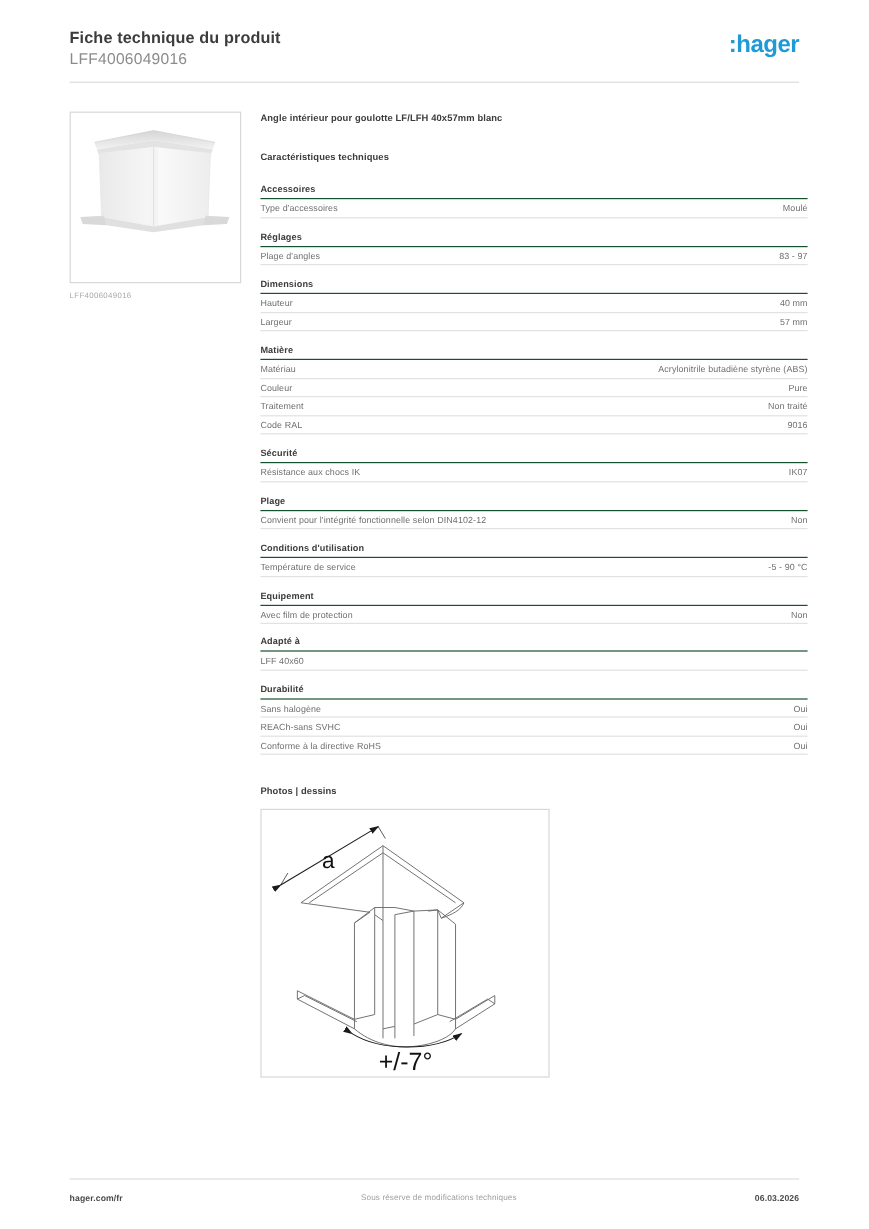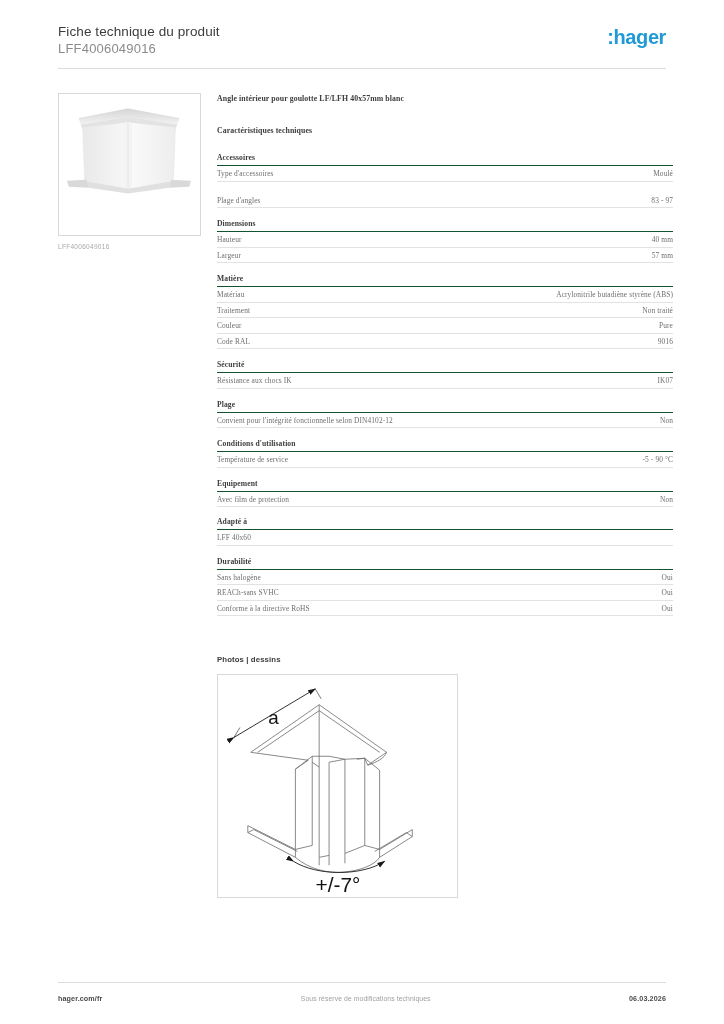--- a/index.html
+++ b/index.html
@@ -27,21 +27,21 @@
     top: 24px;
     width: 608px;
     height: 44px;
     display: flex;
     align-items: flex-start;
     justify-content: space-between;
   }
   .header-titles { padding-top: 0px; }
   .doc-title {
     font-size: 13.5px;
-    font-weight: normal;
+    font-weight: bold;
     color: #3c3c3c;
     letter-spacing: 0.1px;
     line-height: 16px;
   }
   .doc-subtitle {
     font-size: 13px;
     font-weight: normal;
     color: #8b8b8b;
     line-height: 17px;
     letter-spacing: 0.2px;
@@ -86,21 +86,20 @@
     color: #a8a8a8;
     letter-spacing: 0.3px;
   }
 
   
   .specs {
     position: absolute;
     left: 217px;
     top: 94px;
     width: 456px;
-    font-family: Liberation Serif, serif;
   }
 
   .product-desc {
     font-size: 7.8px;
     font-weight: bold;
     color: #3c3c3c;
     letter-spacing: 0.1px;
     margin-bottom: 23px;
   }
 
@@ -266,20 +265,21 @@
     <div class="specs-heading">Caractéristiques techniques</div>
     <div id="groups-container">
         <div class="spec-group">
           <div class="group-title">Accessoires</div>
           <div class="spec-row">
             <div class="spec-label">Type d'accessoires</div>
             <div class="spec-value">Moulé</div>
           </div>
         </div>
         <div class="spec-group">
+          <div class="group-title">Réglages</div>
           <div class="spec-row">
             <div class="spec-label">Plage d'angles</div>
             <div class="spec-value">83 - 97</div>
           </div>
         </div>
         <div class="spec-group">
           <div class="group-title">Dimensions</div>
           <div class="spec-row">
             <div class="spec-label">Hauteur</div>
             <div class="spec-value">40 mm</div>
@@ -289,26 +289,26 @@
             <div class="spec-value">57 mm</div>
           </div>
         </div>
         <div class="spec-group">
           <div class="group-title">Matière</div>
           <div class="spec-row">
             <div class="spec-label">Matériau</div>
             <div class="spec-value">Acrylonitrile butadiène styrène (ABS)</div>
           </div>
           <div class="spec-row">
+            <div class="spec-label">Couleur</div>
+            <div class="spec-value">Pure</div>
+          </div>
+          <div class="spec-row">
             <div class="spec-label">Traitement</div>
             <div class="spec-value">Non traité</div>
-          </div>
-          <div class="spec-row">
-            <div class="spec-label">Couleur</div>
-            <div class="spec-value">Pure</div>
           </div>
           <div class="spec-row">
             <div class="spec-label">Code RAL</div>
             <div class="spec-value">9016</div>
           </div>
         </div>
         <div class="spec-group">
           <div class="group-title">Sécurité</div>
           <div class="spec-row">
             <div class="spec-label">Résistance aux chocs IK</div>

